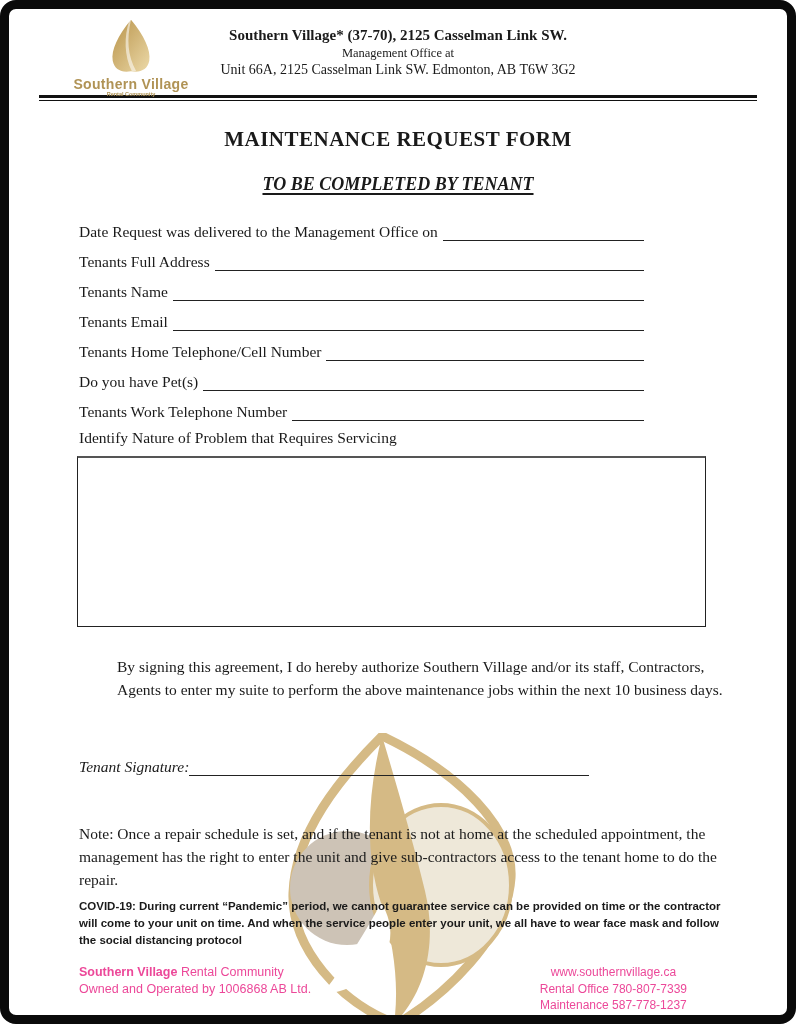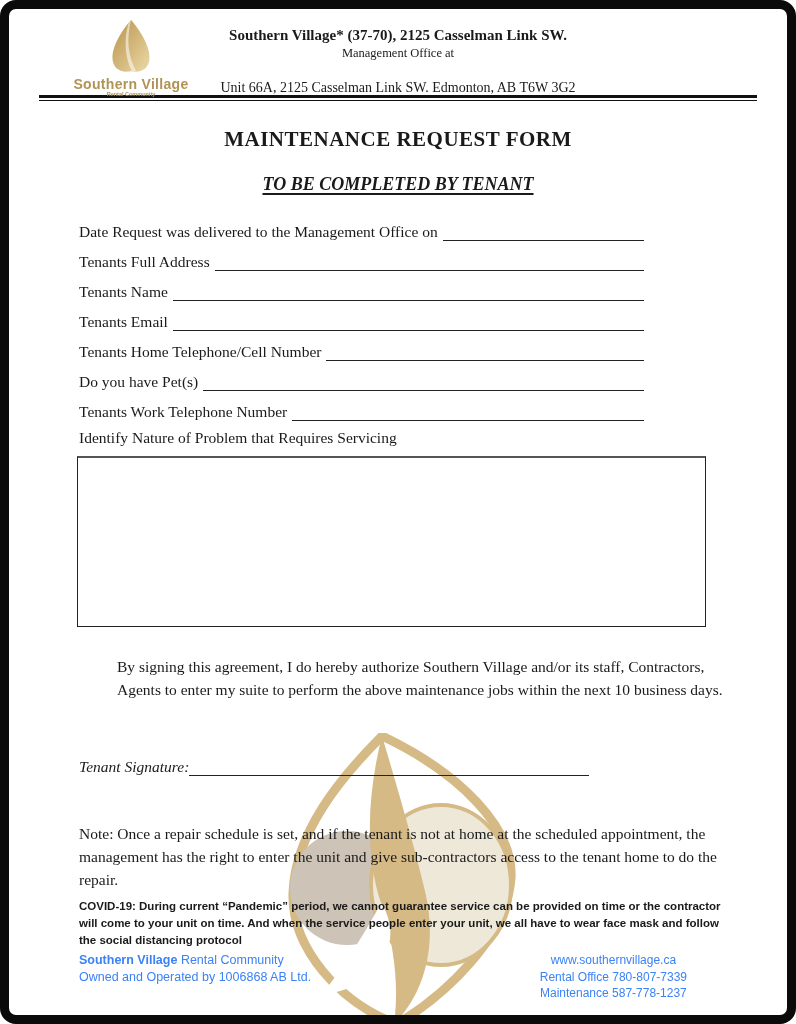--- a/index.html
+++ b/index.html
@@ -11,43 +11,43 @@
   }
   .content{position:relative;z-index:1;}
   
   .hdr{position:relative;height:74px;margin-top:8px;}
   .logo{position:absolute;left:52px;top:2px;width:140px;text-align:center;}
   .logo-name{font-family:"Liberation Sans",sans-serif;font-weight:bold;font-size:14px;color:#b09355;letter-spacing:.3px;line-height:1;}
   .logo-tag{font-family:"Liberation Sans",sans-serif;font-weight:bold;font-size:5.5px;color:#b09355;line-height:1.4;}
   .hdr-text{text-align:center;padding-top:10px;}
   .hdr-l1{font-size:15px;font-weight:bold;}
   .hdr-l2{font-size:12.5px;margin-top:2px;}
-  .hdr-l3{font-size:14px;margin-top:19px;}
+  .hdr-l3{font-size:14px;margin-top:1px;}
   .rule{margin:4px 30px 0 30px;height:2px;border-top:3px solid #111;border-bottom:1px solid #111;}
   
   .title{ text-align:center;font-size:21px;font-weight:bold;letter-spacing:.5px;margin:26px 0 0 0;}
   .subtitle{text-align:center;font-size:18px;font-weight:bold;font-style:italic;margin:22px 0 15px 0;}
   .subtitle span{text-decoration:underline;text-underline-offset:3px;text-decoration-thickness:1.5px;}
   
   .fields{margin:24px 0 0 70px;width:565px;}
   .field-row{display:flex;align-items:flex-end;font-size:15.5px;height:22px;margin-bottom:8px;}
   .flabel{white-space:nowrap;}
   .fline{flex:1;border-bottom:1px solid #222;margin-left:5px;height:19px;}
   .problem-label{margin:2px 0 0 70px;font-size:15.5px;}
   .problem-box{margin:9px 0 0 68px;width:627px;height:168px;border:1.5px solid #222;border-top:2.5px solid #555;background:#fff;}
   
   .authorize{margin:28px 64px 0 108px;font-size:15.5px;line-height:1.5;}
   .sig-row{display:flex;align-items:flex-end;margin:52px 0 0 70px;font-size:15.5px;height:22px;font-style:italic;}
   .sig-line{width:400px;border-bottom:1px solid #222;height:19px;}
   .note{margin:46px 60px 0 70px;font-size:15.5px;line-height:1.5;}
   .covid{margin:7px 60px 8px 70px;font-family:"Liberation Sans",sans-serif;
          font-size:11.5px;font-weight:bold;line-height:1.45;}
   
-  .footer{position:absolute;left:0;right:0;bottom:14px;display:flex;justify-content:space-between;
-          font-family:"Liberation Sans",sans-serif;color:#3b82f6;z-index:1;}
+  .footer{position:absolute;left:0;right:0;bottom:2px;display:flex;justify-content:space-between;
+          font-family:"Liberation Sans",sans-serif;color:#ec4899;z-index:1;}
   .f-left{margin-left:70px;font-size:12.5px;line-height:1.35;}
   .f-left .b{font-weight:bold;}
   .f-right{margin-right:100px;font-size:12px;line-height:1.35;text-align:center;}
   
   .watermark{position:absolute;left:276px;top:724px;width:234px;height:294px;z-index:0;}
 </style>
 </head>
 <body>
 
 <div class="page">

